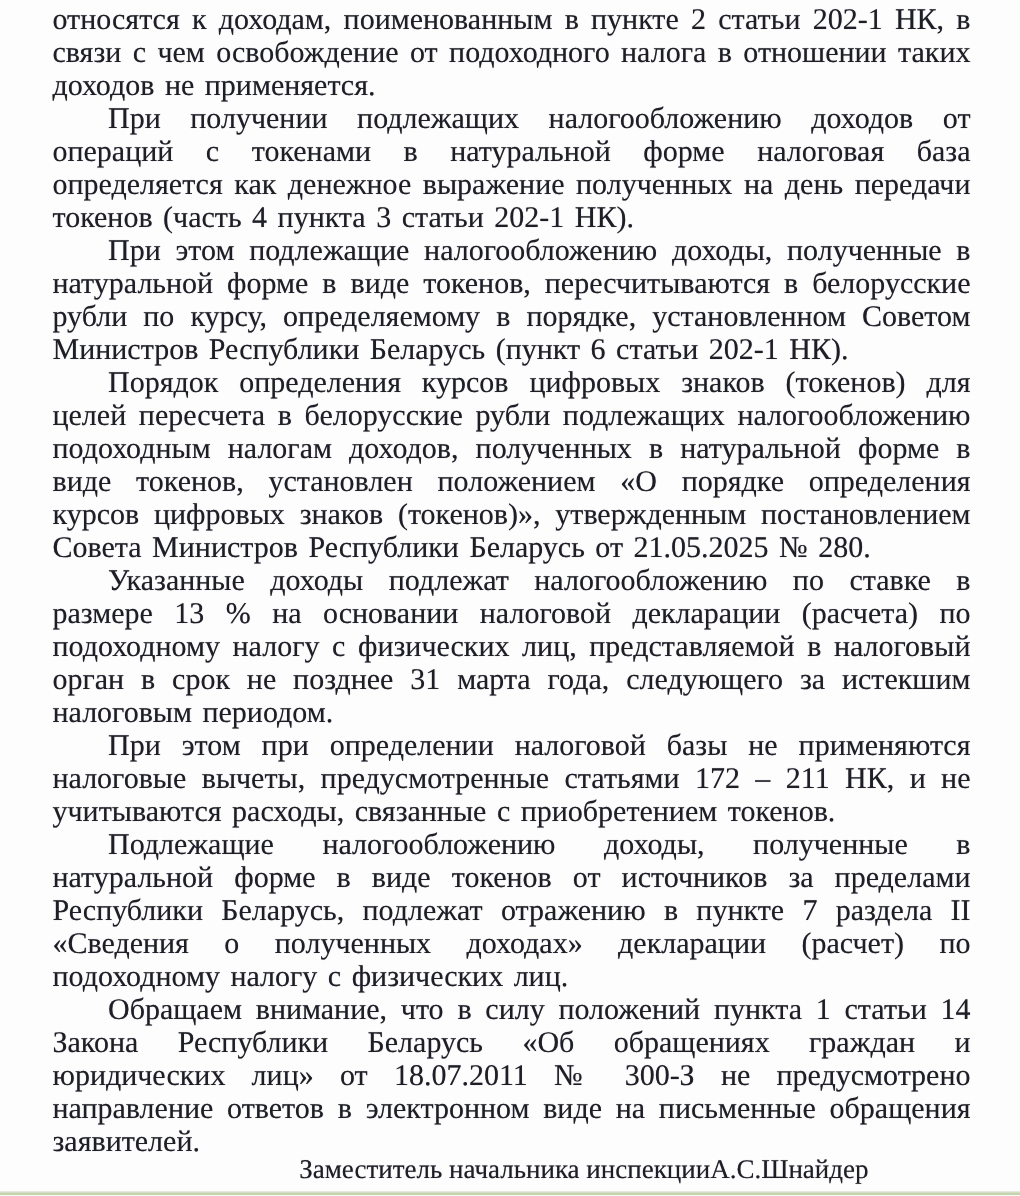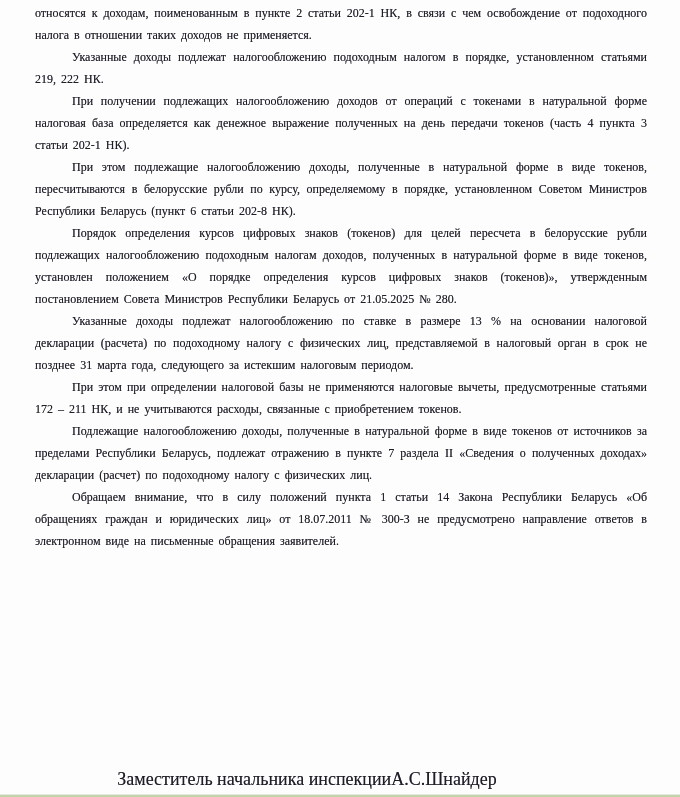--- a/index.html
+++ b/index.html
@@ -15,41 +15,41 @@
     overflow: hidden;
     font-family: "Liberation Serif", "DejaVu Serif", serif;
     color: #1e1e26;
     box-sizing: border-box;
   }
   .body-text {
     position: absolute;
     top: 2px;
     left: 35px;
     width: 612px;
-    font-size: 12px;
+    font-size: 20px;
     line-height: 22px;
     text-align: justify;
     text-align-last: left;
     word-spacing: 2px;
     text-shadow: 0 0 0.5px rgba(25, 25, 45, 0.55);
   }
   .para {
     margin: 0;
     text-indent: 37px;
   }
   .para.no-indent {
     text-indent: 0;
   }
   .signature-row {
     position: absolute;
     left: 35px;
     right: 35px;
     top: 768px;
     display: flex;
-    justify-content: center;
+    justify-content: flex-end;
     padding-right: 66px;
     font-size: 18px;
     line-height: 22px;
     text-shadow: 0 0 0.5px rgba(25, 25, 45, 0.55);
     white-space: nowrap;
   }
   .bottom-rule {
     position: absolute;
     left: 0;
     bottom: 0;
@@ -58,23 +58,22 @@
     background: #c3d4ad;
     border-top: 1px solid #e4eadb;
   }
 </style>
 </head>
 <body>
 
 <div class="page">
   <div class="body-text">
     <p class="para no-indent">относятся к доходам, поименованным в пункте 2 статьи 202-1 НК, в связи с чем освобождение от подоходного налога в отношении таких доходов не применяется.</p>
-    <p class="para">Указанные доходы подлежат налогообложению подоходным налогом в порядке, установленном статьями 219, 222 НК.</p>
     <p class="para">При получении подлежащих налогообложению доходов от операций с токенами в натуральной форме налоговая база определяется как денежное выражение полученных на день передачи токенов (часть 4 пункта 3 статьи 202-1 НК).</p>
-    <p class="para">При этом подлежащие налогообложению доходы, полученные в натуральной форме в виде токенов, пересчитываются в белорусские рубли по курсу, определяемому в порядке, установленном Советом Министров Республики Беларусь (пункт 6 статьи 202-8 НК).</p>
+    <p class="para">При этом подлежащие налогообложению доходы, полученные в натуральной форме в виде токенов, пересчитываются в белорусские рубли по курсу, определяемому в порядке, установленном Советом Министров Республики Беларусь (пункт 6 статьи 202-1 НК).</p>
     <p class="para">Порядок определения курсов цифровых знаков (токенов) для целей пересчета в белорусские рубли подлежащих налогообложению подоходным налогам доходов, полученных в натуральной форме в виде токенов, установлен положением «О порядке определения курсов цифровых знаков (токенов)», утвержденным постановлением Совета Министров Республики Беларусь от 21.05.2025 № 280.</p>
     <p class="para">Указанные доходы подлежат налогообложению по ставке в размере 13 % на основании налоговой декларации (расчета) по подоходному налогу с физических лиц, представляемой в налоговый орган в срок не позднее 31 марта года, следующего за истекшим налоговым периодом.</p>
     <p class="para">При этом при определении налоговой базы не применяются налоговые вычеты, предусмотренные статьями 172 – 211 НК, и не учитываются расходы, связанные с приобретением токенов.</p>
     <p class="para">Подлежащие налогообложению доходы, полученные в натуральной форме в виде токенов от источников за пределами Республики Беларусь, подлежат отражению в пункте 7 раздела II «Сведения о полученных доходах» декларации (расчет) по подоходному налогу с физических лиц.</p>
     <p class="para">Обращаем внимание, что в силу положений пункта 1 статьи 14 Закона Республики Беларусь «Об обращениях граждан и юридических лиц» от 18.07.2011 № 300-З не предусмотрено направление ответов в электронном виде на письменные обращения заявителей.</p>
   </div>
 
   <div class="signature-row">
     <span>Заместитель начальника инспекции</span>
     <span>А.С.Шнайдер</span>

